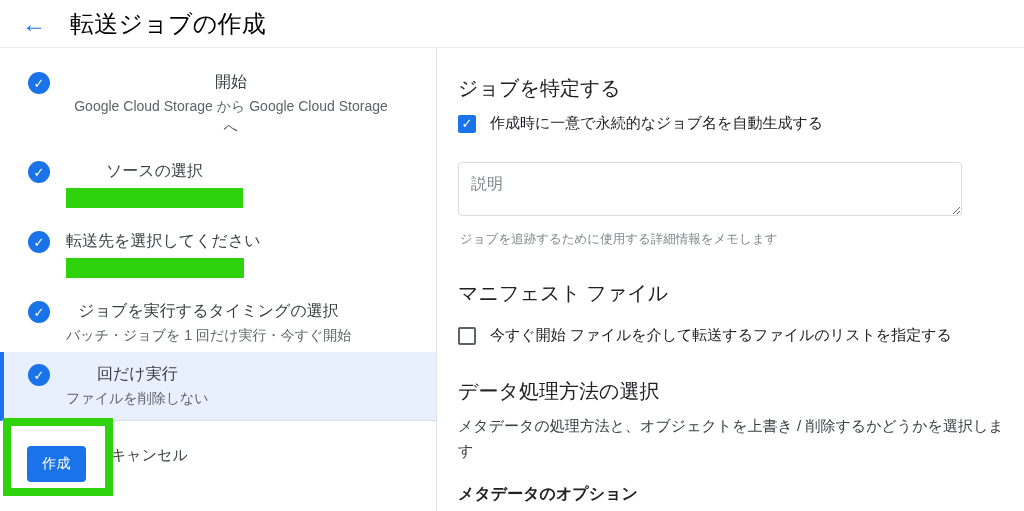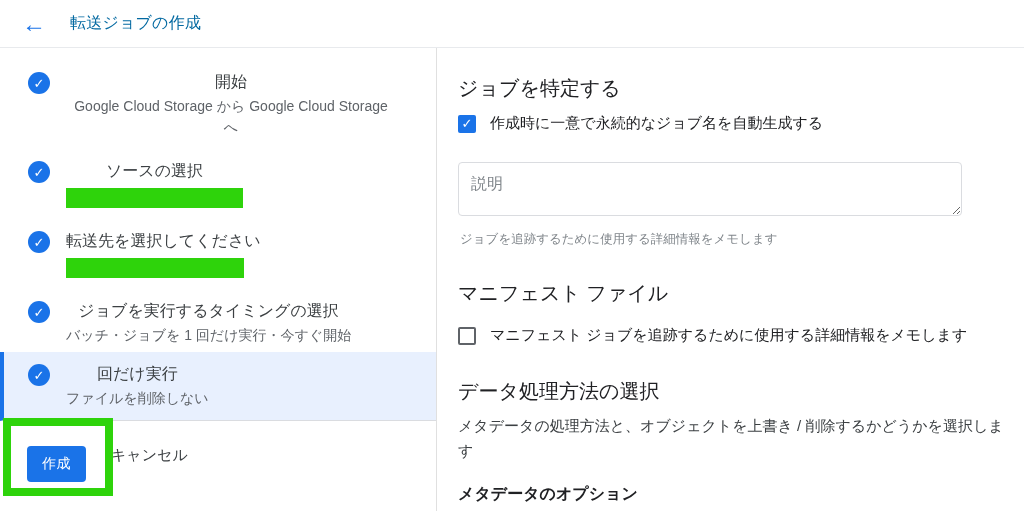--- a/index.html
+++ b/index.html
@@ -26,23 +26,23 @@
   }
   .back-arrow {
     color: #1a73e8;
     font-size: 24px;
     line-height: 1;
     cursor: pointer;
     width: 26px;
   }
   .header-title {
     margin-left: 22px;
-    font-size: 16px;
+    font-size: 24px;
     font-weight: 500;
-    color: #0369a1;
+    color: #000000;
     letter-spacing: 0.2px;
   }
   
   .body-row { display: flex; height: 463px; }
   .left-panel {
     width: 437px;
     border-right: 1px solid #e0e0e0;
     padding-top: 23px;
     position: relative;
     flex-shrink: 0;
@@ -282,21 +282,21 @@
       </div>
 
       <textarea class="desc-field" placeholder="説明" style=""></textarea>
 
       <div class="helper-text">ジョブを追跡するために使用する詳細情報をメモします</div>
 
       <div class="section-title manifest-title">マニフェスト ファイル</div>
 
       <div class="checkbox-row manifest-check">
         <div class="checkbox unchecked"></div>
-        <span class="checkbox-label">マニフェスト ジョブを追跡するために使用する詳細情報をメモします</span>
+        <span class="checkbox-label">今すぐ開始 ファイルを介して転送するファイルのリストを指定する</span>
       </div>
 
       <div class="section-title data-title">データ処理方法の選択</div>
 
       <div class="body-text">メタデータの処理方法と、オブジェクトを上書き / 削除するかどうかを選択します</div>
 
       <div class="sub-title">メタデータのオプション</div>
 
     </div>
   </div>

